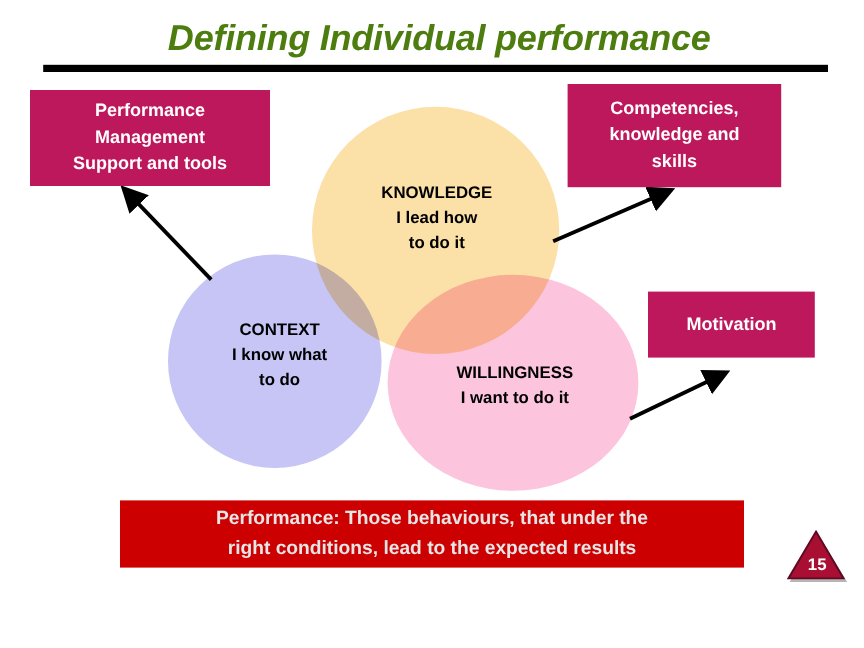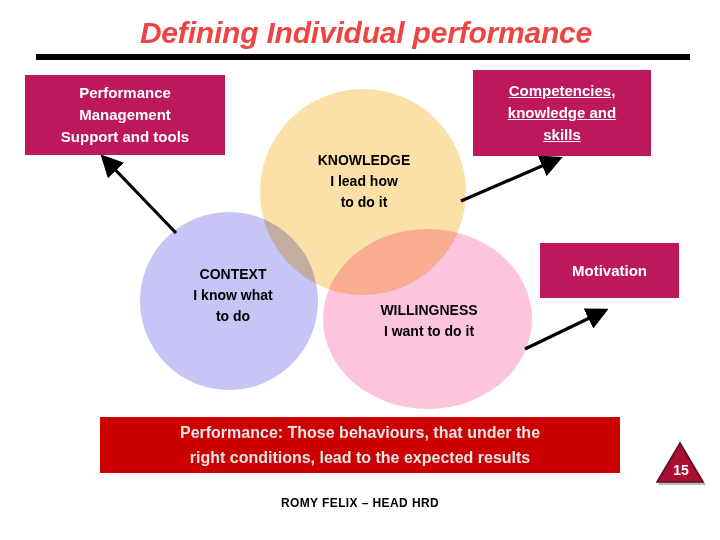--- a/index.html
+++ b/index.html
@@ -23,21 +23,21 @@
     position: absolute;
     left: 36px;
     top: 14px;
     width: 660px;
     text-align: center;
     font-family: "Liberation Sans", sans-serif;
     font-style: italic;
     font-weight: bold;
     font-size: 30px;
     line-height: 38px;
-    color: #ef4444;
+    color: #4d7c0f;
     letter-spacing: -0.2px;
     white-space: nowrap;
   }
   .title-rule {
     position: absolute;
     left: 36px;
     top: 54px;
     width: 654px;
     height: 6px;
     background: #000000;
@@ -114,21 +114,20 @@
     left: 25px;
     top: 75px;
     width: 200px;
     height: 80px;
   }
   .box-competencies {
     left: 473px;
     top: 70px;
     width: 178px;
     height: 86px;
-    text-decoration: underline;
   }
   .box-motivation {
     left: 540px;
     top: 243px;
     width: 139px;
     height: 55px;
   }
 
   
   .banner {
@@ -242,15 +241,14 @@
 right conditions, lead to the expected results</div>
 
   <div class="page-badge">
     <svg width="52" height="48" viewBox="0 0 52 48">
       <polygon points="27,6 51,45 3,45" fill="#7a7a7a" opacity="0.55"></polygon>
       <polygon points="25,3 48,42 2,42" fill="#a80f33" stroke="#5d0b22" stroke-width="1.6"></polygon>
     </svg>
     <div class="num">15</div>
   </div>
 
-  <div class="footer">ROMY FELIX – HEAD HRD</div>
 
 </div>
 
 </body></html>

